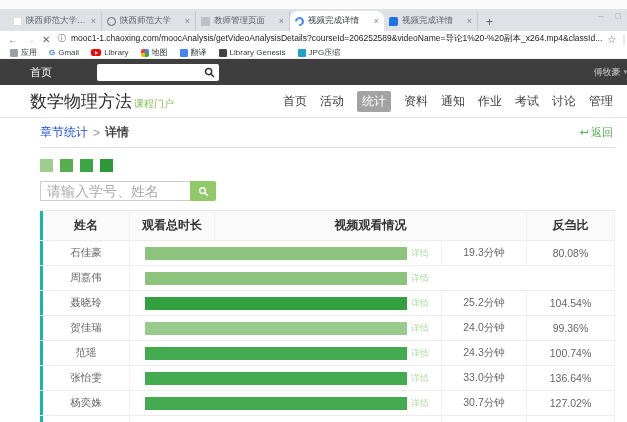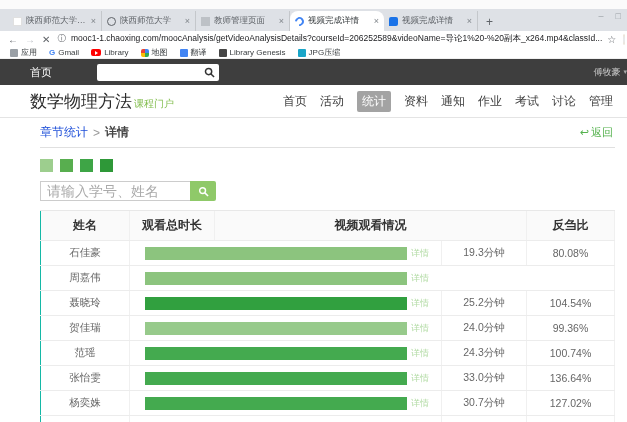--- a/index.html
+++ b/index.html
@@ -74,21 +74,21 @@
 
   .search-row { margin-top:9px; display:flex; align-items:center; }
   .stu-input { width:150px; height:20px; border:1px solid #ccc; border-right:none; font-size:14px; padding:0 6px; color:#555; outline:none; }
   .stu-input::placeholder { color:#aaa; }
   .search-btn { width:26px; height:20px; background:#8fc969; border:none; border-radius:0 2px 2px 0;
     display:flex; align-items:center; justify-content:center; }
 
   .vtable { margin-top:9px; border-top:1px solid #e8e8e8; }
   .trow { display:flex; border-bottom:1px solid #ececec; }
   .cell { border-right:1px solid #f0f0f0; display:flex; align-items:center; justify-content:center; }
-  .cell:first-child { border-left:1px solid #14b8a6; }
+  .cell:first-child { border-left:3px solid #14b8a6; }
   .c-name { width:90px; font-size:10.5px; color:#666; }
   .c-bar { flex:1; justify-content:flex-start; padding-left:15px; }
   .c-dur { width:85px; font-size:10.5px; color:#666; }
   .c-ratio { width:88px; font-size:10.5px; color:#666; }
   .thead { height:30px; background:#fafafa; }
   .thead .cell { font-size:12px; color:#333; font-weight:bold; }
   .trow.data { height:25px; background:#fff; }
   .bar { width:262px; height:13px; }
   .detail-link { font-size:9px; color:#b2dba4; margin-left:4px; white-space:nowrap; }
 </style>

